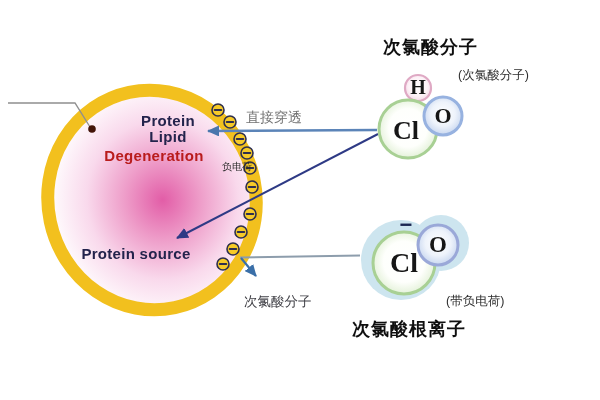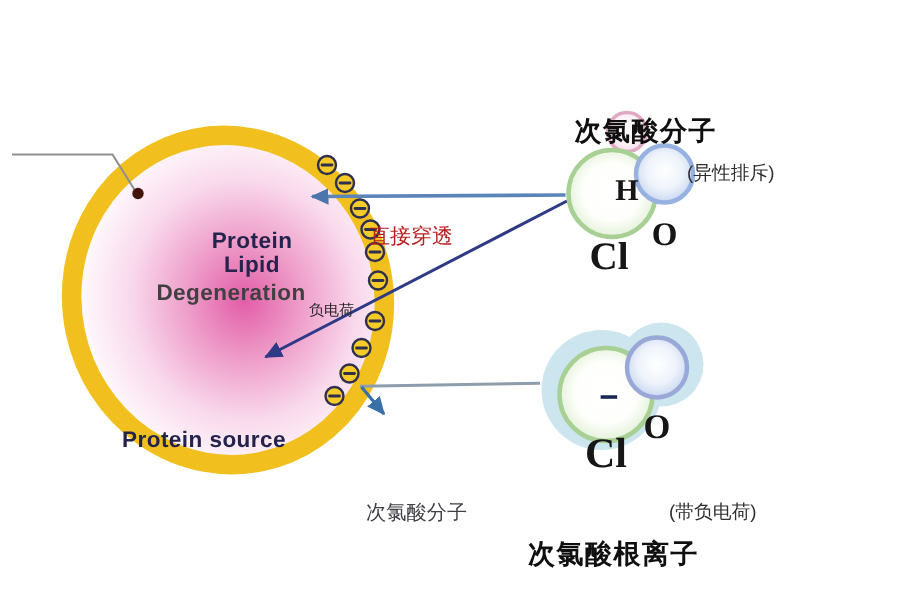--- a/index.html
+++ b/index.html
@@ -1,27 +1,27 @@
 <!DOCTYPE html>
 <html><head>
 <meta charset="utf-8">
 <style>
   html,body{margin:0;padding:0;background:#ffffff;}
   #stage{
     position:relative;width:600px;height:400px;background:#ffffff;
     overflow:hidden;font-family:"Liberation Sans","DejaVu Sans",sans-serif;
   }
   #diagram-svg{position:absolute;left:0;top:0;}
-  .label{position:absolute;white-space:nowrap;line-height:1.15;margin-top:40px;}
+  .label{position:absolute;white-space:nowrap;line-height:1.15;}
   .c{text-align:center;}
   .serif{font-family:"Liberation Serif","DejaVu Serif",serif;}
   .zh-title{font-size:18px;font-weight:bold;color:#0f0f0f;letter-spacing:1px;}
   .zh-note{font-size:12.5px;color:#2e2e2e;}
   .cell-en{font-size:15px;font-weight:bold;color:#23234c;letter-spacing:0.3px;}
-  .cell-en-blue{font-size:15px;font-weight:bold;color:#404040;letter-spacing:0.3px;}
+  .cell-en-blue{font-size:15px;font-weight:bold;color:#b91c1c;letter-spacing:0.3px;}
   .atom{color:#161616;font-weight:bold;}
   .chg circle{fill:#f6ca28;stroke:#2f2f4e;stroke-width:1.6;}
   .chg line{stroke:#2f2f4e;stroke-width:1.9;stroke-linecap:round;}
 </style>
 </head>
 <body>
 
 <div id="stage">
 
   <svg id="diagram-svg" width="600" height="400" viewBox="0 0 600 400">
@@ -128,26 +128,26 @@
       <circle cx="438" cy="245" r="20" fill="url(#gradO)" stroke="#9aa8d8" stroke-width="3"></circle>
     </g>
   </svg>
 
 
   <div class="label c cell-en" style="left:118px;top:112px;width:100px;">Protein</div>
   <div class="label c cell-en" style="left:118px;top:128px;width:100px;">Lipid</div>
   <div class="label c cell-en-blue" style="left:98px;top:147px;width:112px;">Degeneration</div>
   <div class="label c cell-en" style="left:76px;top:245px;width:120px;">Protein source</div>
 
-  <div class="label" style="left:246px;top:109px;font-size:14px;color:#b91c1c;">直接穿透</div>
-  <div class="label" style="left:206px;top:162px;font-size:10px;color:#262626;">负电荷</div>
+  <div class="label" style="left:246px;top:109px;font-size:14px;color:#737373;">直接穿透</div>
+  <div class="label" style="left:222px;top:162px;font-size:10px;color:#262626;font-family:Liberation Mono, monospace;">负电荷</div>
   <div class="label" style="left:244px;top:294px;font-size:13.5px;color:#3f3f45;">次氯酸分子</div>
 
   <div class="label zh-title" style="left:383px;top:37px;">次氯酸分子</div>
-  <div class="label zh-note" style="left:458px;top:68px;">(异性排斥)</div>
+  <div class="label zh-note" style="left:458px;top:68px;">(次氯酸分子)</div>
   <div class="label zh-title" style="left:352px;top:319px;">次氯酸根离子</div>
   <div class="label zh-note" style="left:446px;top:294px;">(带负电荷)</div>
 
   <div class="label c serif atom" style="left:408px;top:76px;width:20px;font-size:20px;">H</div>
   <div class="label c serif atom" style="left:431px;top:103px;width:24px;font-size:22px;">O</div>
   <div class="label c serif atom" style="left:386px;top:116px;width:40px;font-size:26px;">Cl</div>
   <div class="label c serif atom" style="left:384px;top:247px;width:40px;font-size:28px;">Cl</div>
   <div class="label c serif atom" style="left:426px;top:232px;width:24px;font-size:23px;">O</div>
   <div class="label c" style="left:395px;top:212px;width:22px;font-size:22px;font-weight:900;color:#1b2752;">−</div>
 

